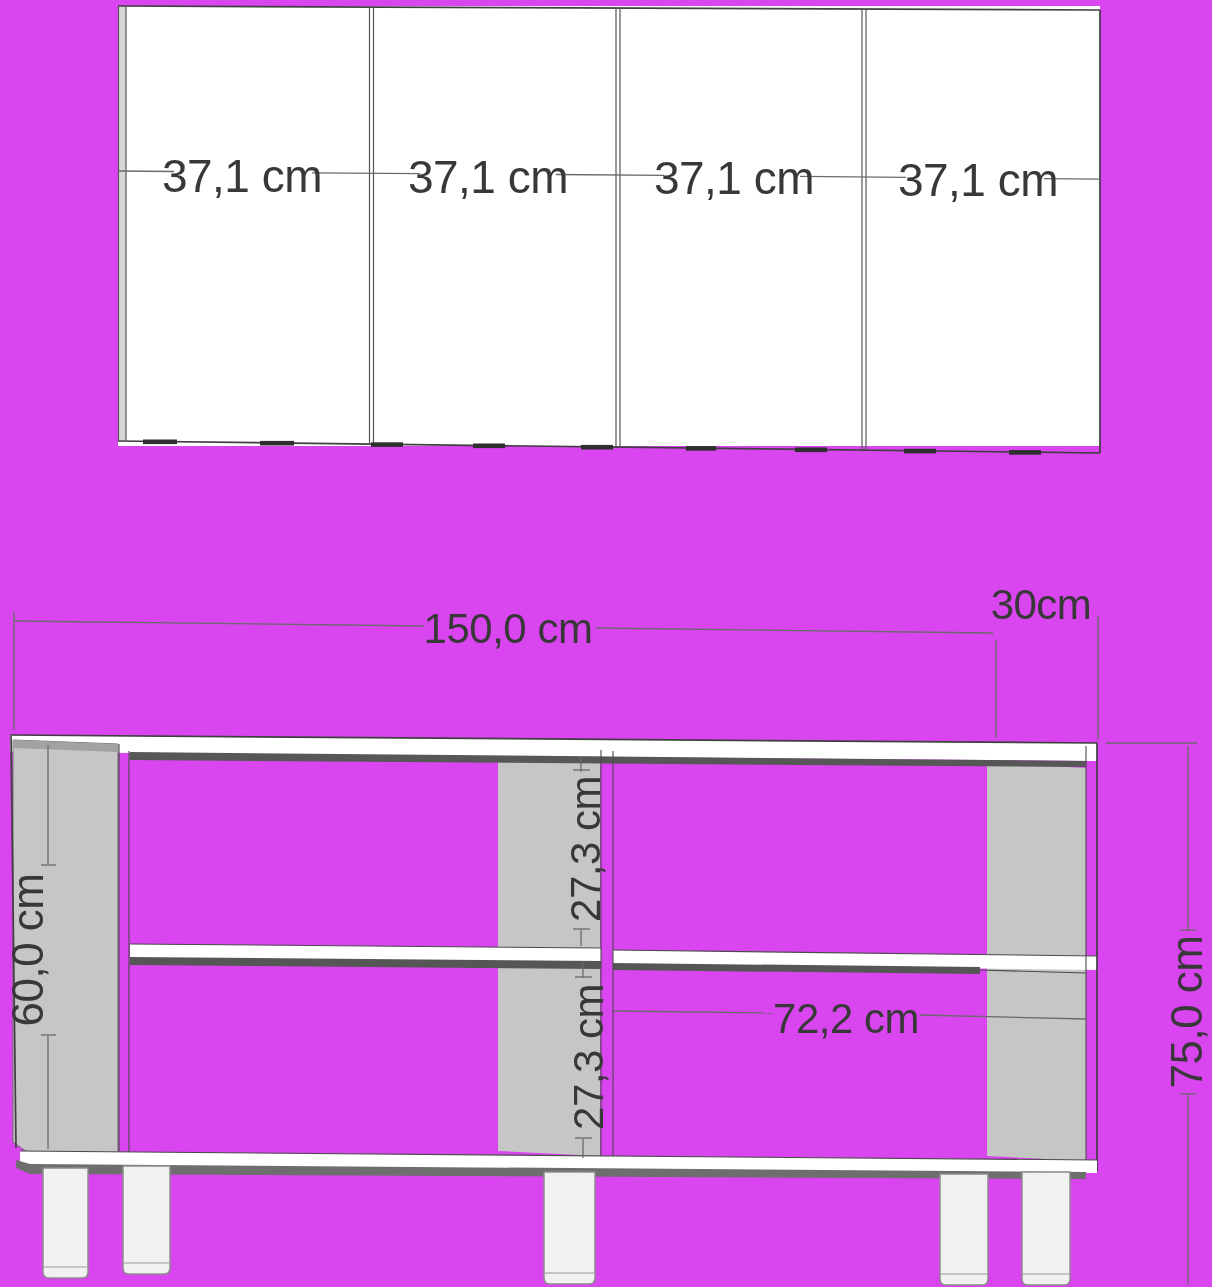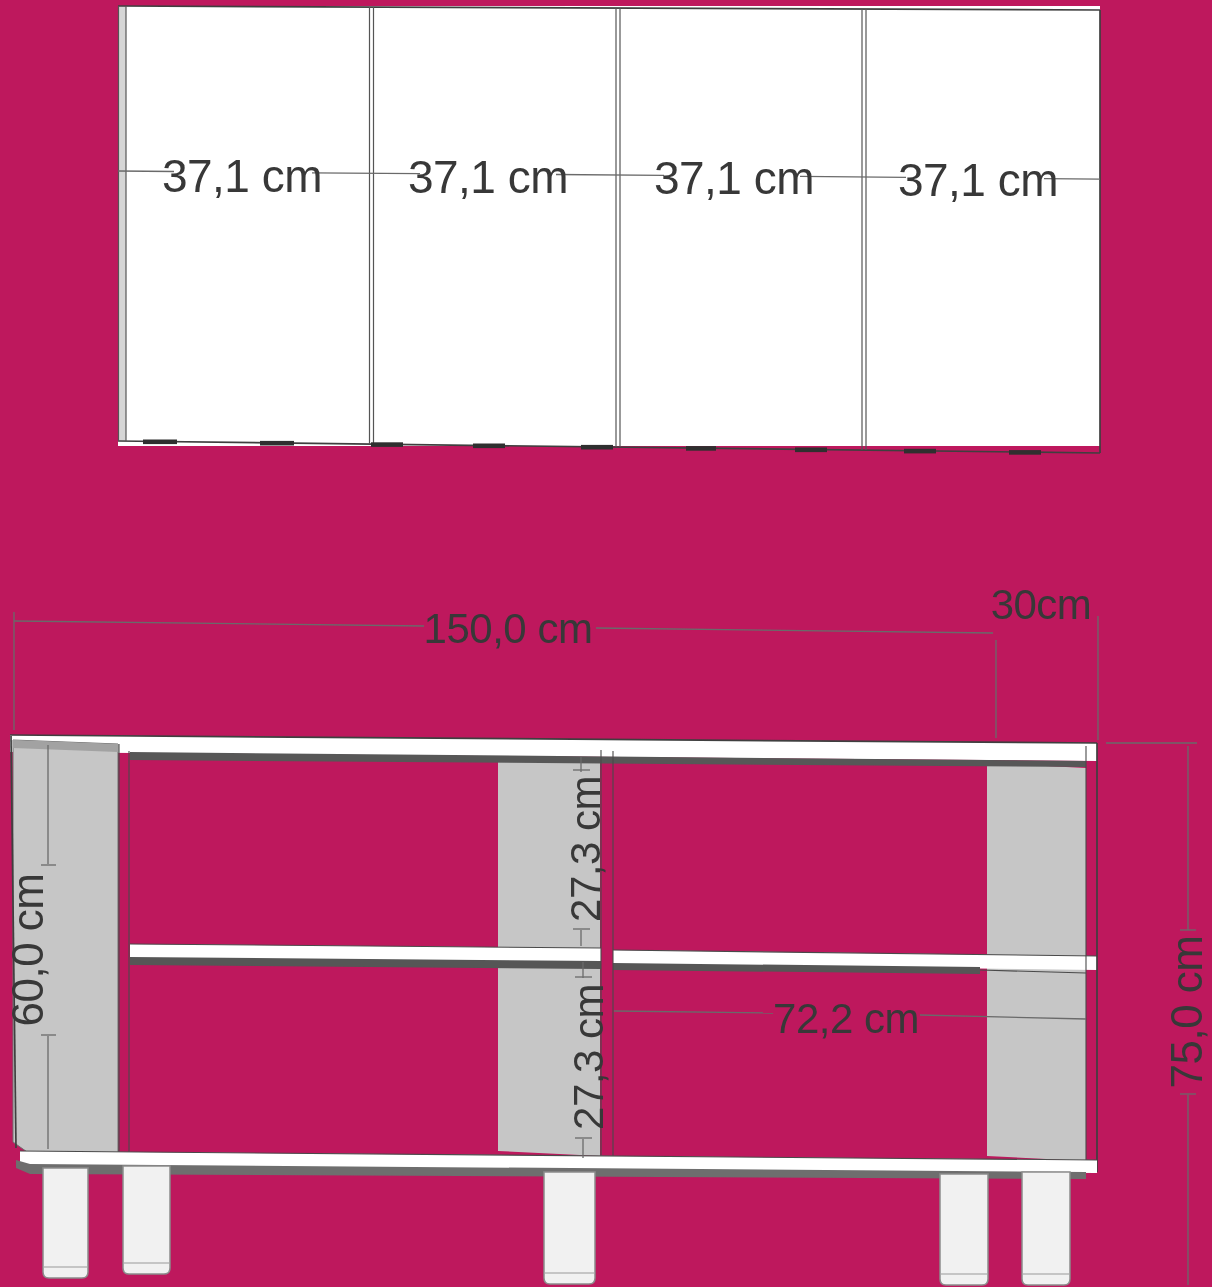--- a/index.html
+++ b/index.html
@@ -1,16 +1,16 @@
 <!DOCTYPE html>
 <html><head>
 <meta charset="utf-8">
 <style>
   html,body{margin:0;padding:0;background:#ffffff;}
-  .page{width:1212px;height:1287px;position:relative;background:#be185d;overflow:hidden;}
+  .page{width:1212px;height:1287px;position:relative;background:#d946ef;overflow:hidden;}
   svg{display:block;}
   text{font-family:"Liberation Sans","DejaVu Sans",sans-serif;fill:#383838;letter-spacing:-0.5px;}
   .outline{stroke:#3f3f3f;stroke-width:1.7;fill:none;}
   .thin{stroke:#4a4a4a;stroke-width:1.1;fill:none;}
   .dim{stroke:#6a6a6a;stroke-width:1.3;fill:none;}
   .dbl{stroke:#555555;stroke-width:1.2;fill:none;}
 </style>
 </head>
 <body>
 

